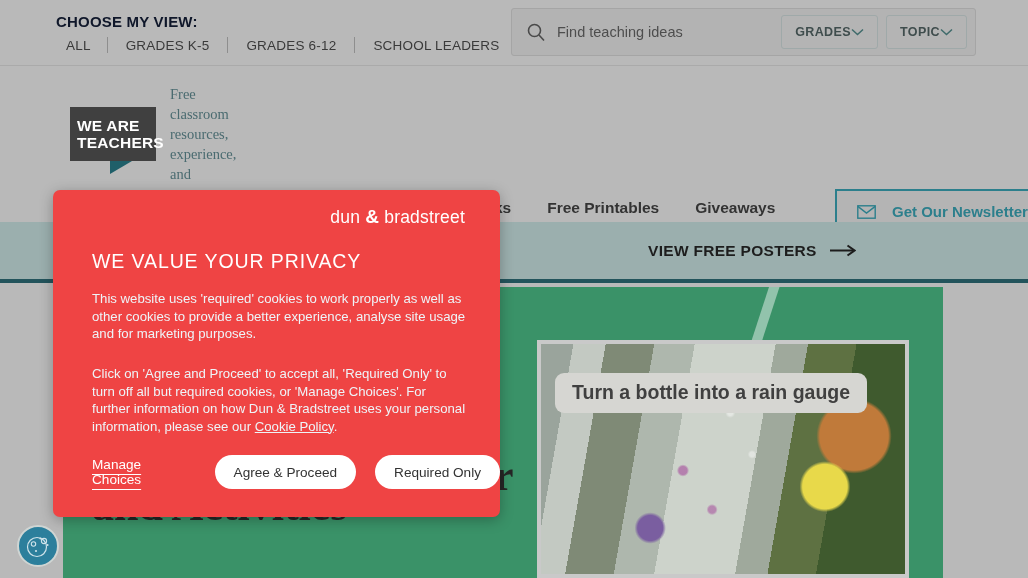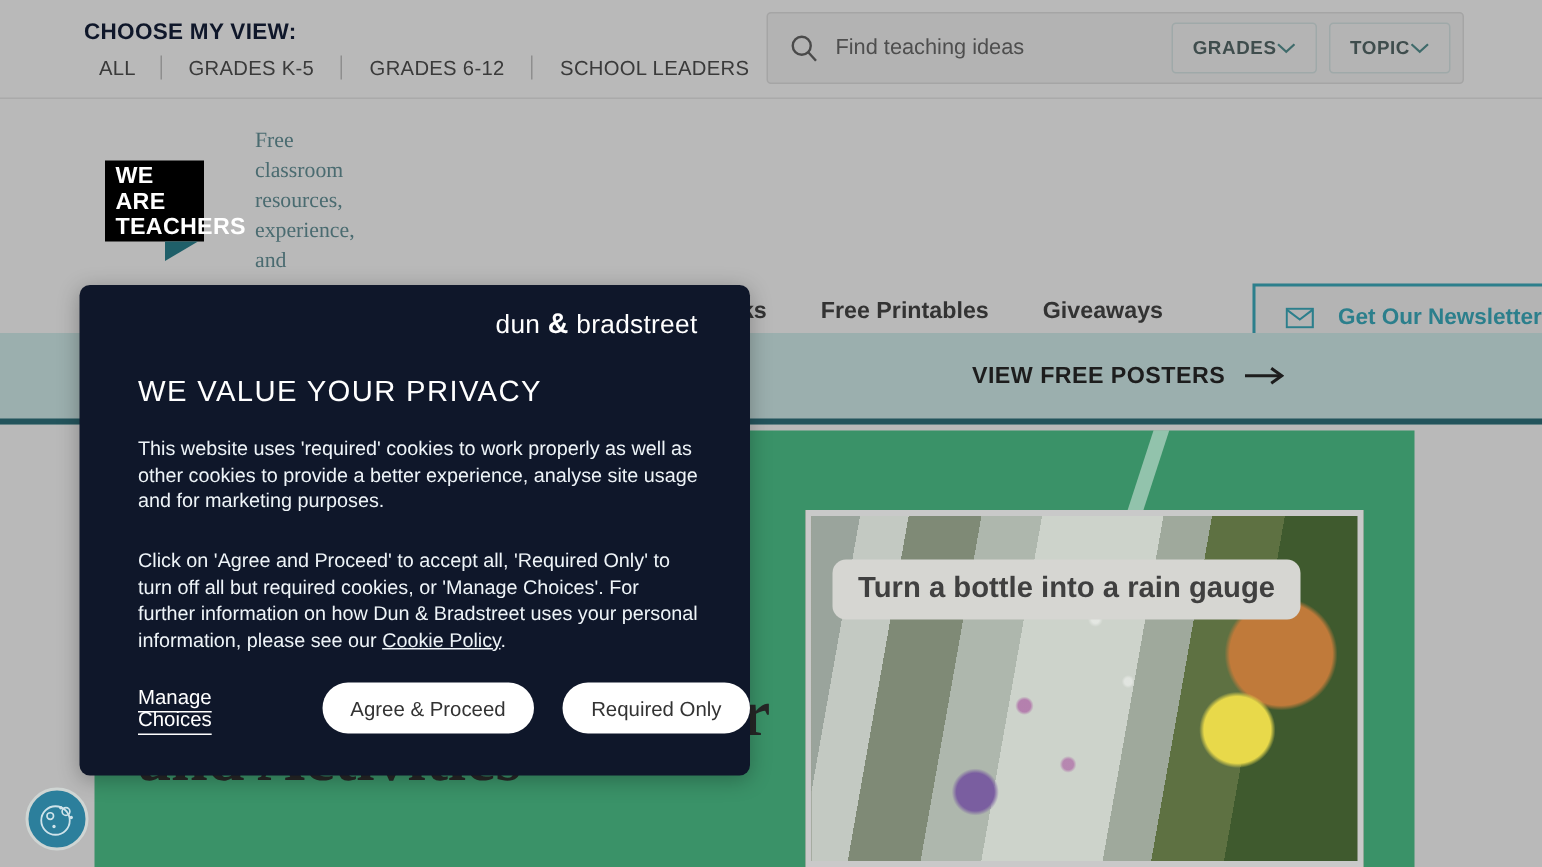--- a/index.html
+++ b/index.html
@@ -55,21 +55,21 @@
 
   
   .mainhead {
     position: absolute; left: 0; top: 67px; width: 1028px; height: 155px;
     background: #b9b9b9;
   }
   .logo {
     position: absolute; left: 70px; top: 40px; width: 86px; height: 60px;
   }
   .logo-flag {
-    width: 66px; height: 54px; background: #000000;
+    width: 86px; height: 54px; background: #404040;
     display: flex; flex-direction: column; justify-content: center;
     padding-left: 7px;
   }
   .logo-flag span {
     color: #ffffff; font-weight: bold; font-size: 15.5px; line-height: 17px;
     letter-spacing: .2px;
   }
   .logo-fold {
     width: 0; height: 0; margin-left: 40px;
     border-left: 22px solid #1f5f69; border-bottom: 13px solid transparent;
@@ -162,21 +162,21 @@
   .photo-caption {
     position: absolute; left: 14px; top: 29px;
     background: #d6d6d2; border-radius: 9px;
     padding: 8px 17px 9px 17px;
     font-size: 19.5px; font-weight: bold; color: #404040; white-space: nowrap;
   }
 
   
   .modal {
     position: absolute; left: 53px; top: 190px; width: 447px; height: 327px;
-    background: #0f172a; border-radius: 7px;
+    background: #ef4444; border-radius: 7px;
     box-shadow: 0 3px 14px rgba(0,0,0,.28);
     color: #ffffff;
   }
   .db-logo {
     position: absolute; right: 35px; top: 16px;
     font-size: 17.5px; letter-spacing: .2px; color: #ffffff; font-weight: 300;
   }
   .db-logo b { font-weight: bold; font-size: 19px; }
   .modal h2 {
     position: absolute; left: 39px; top: 60px;

